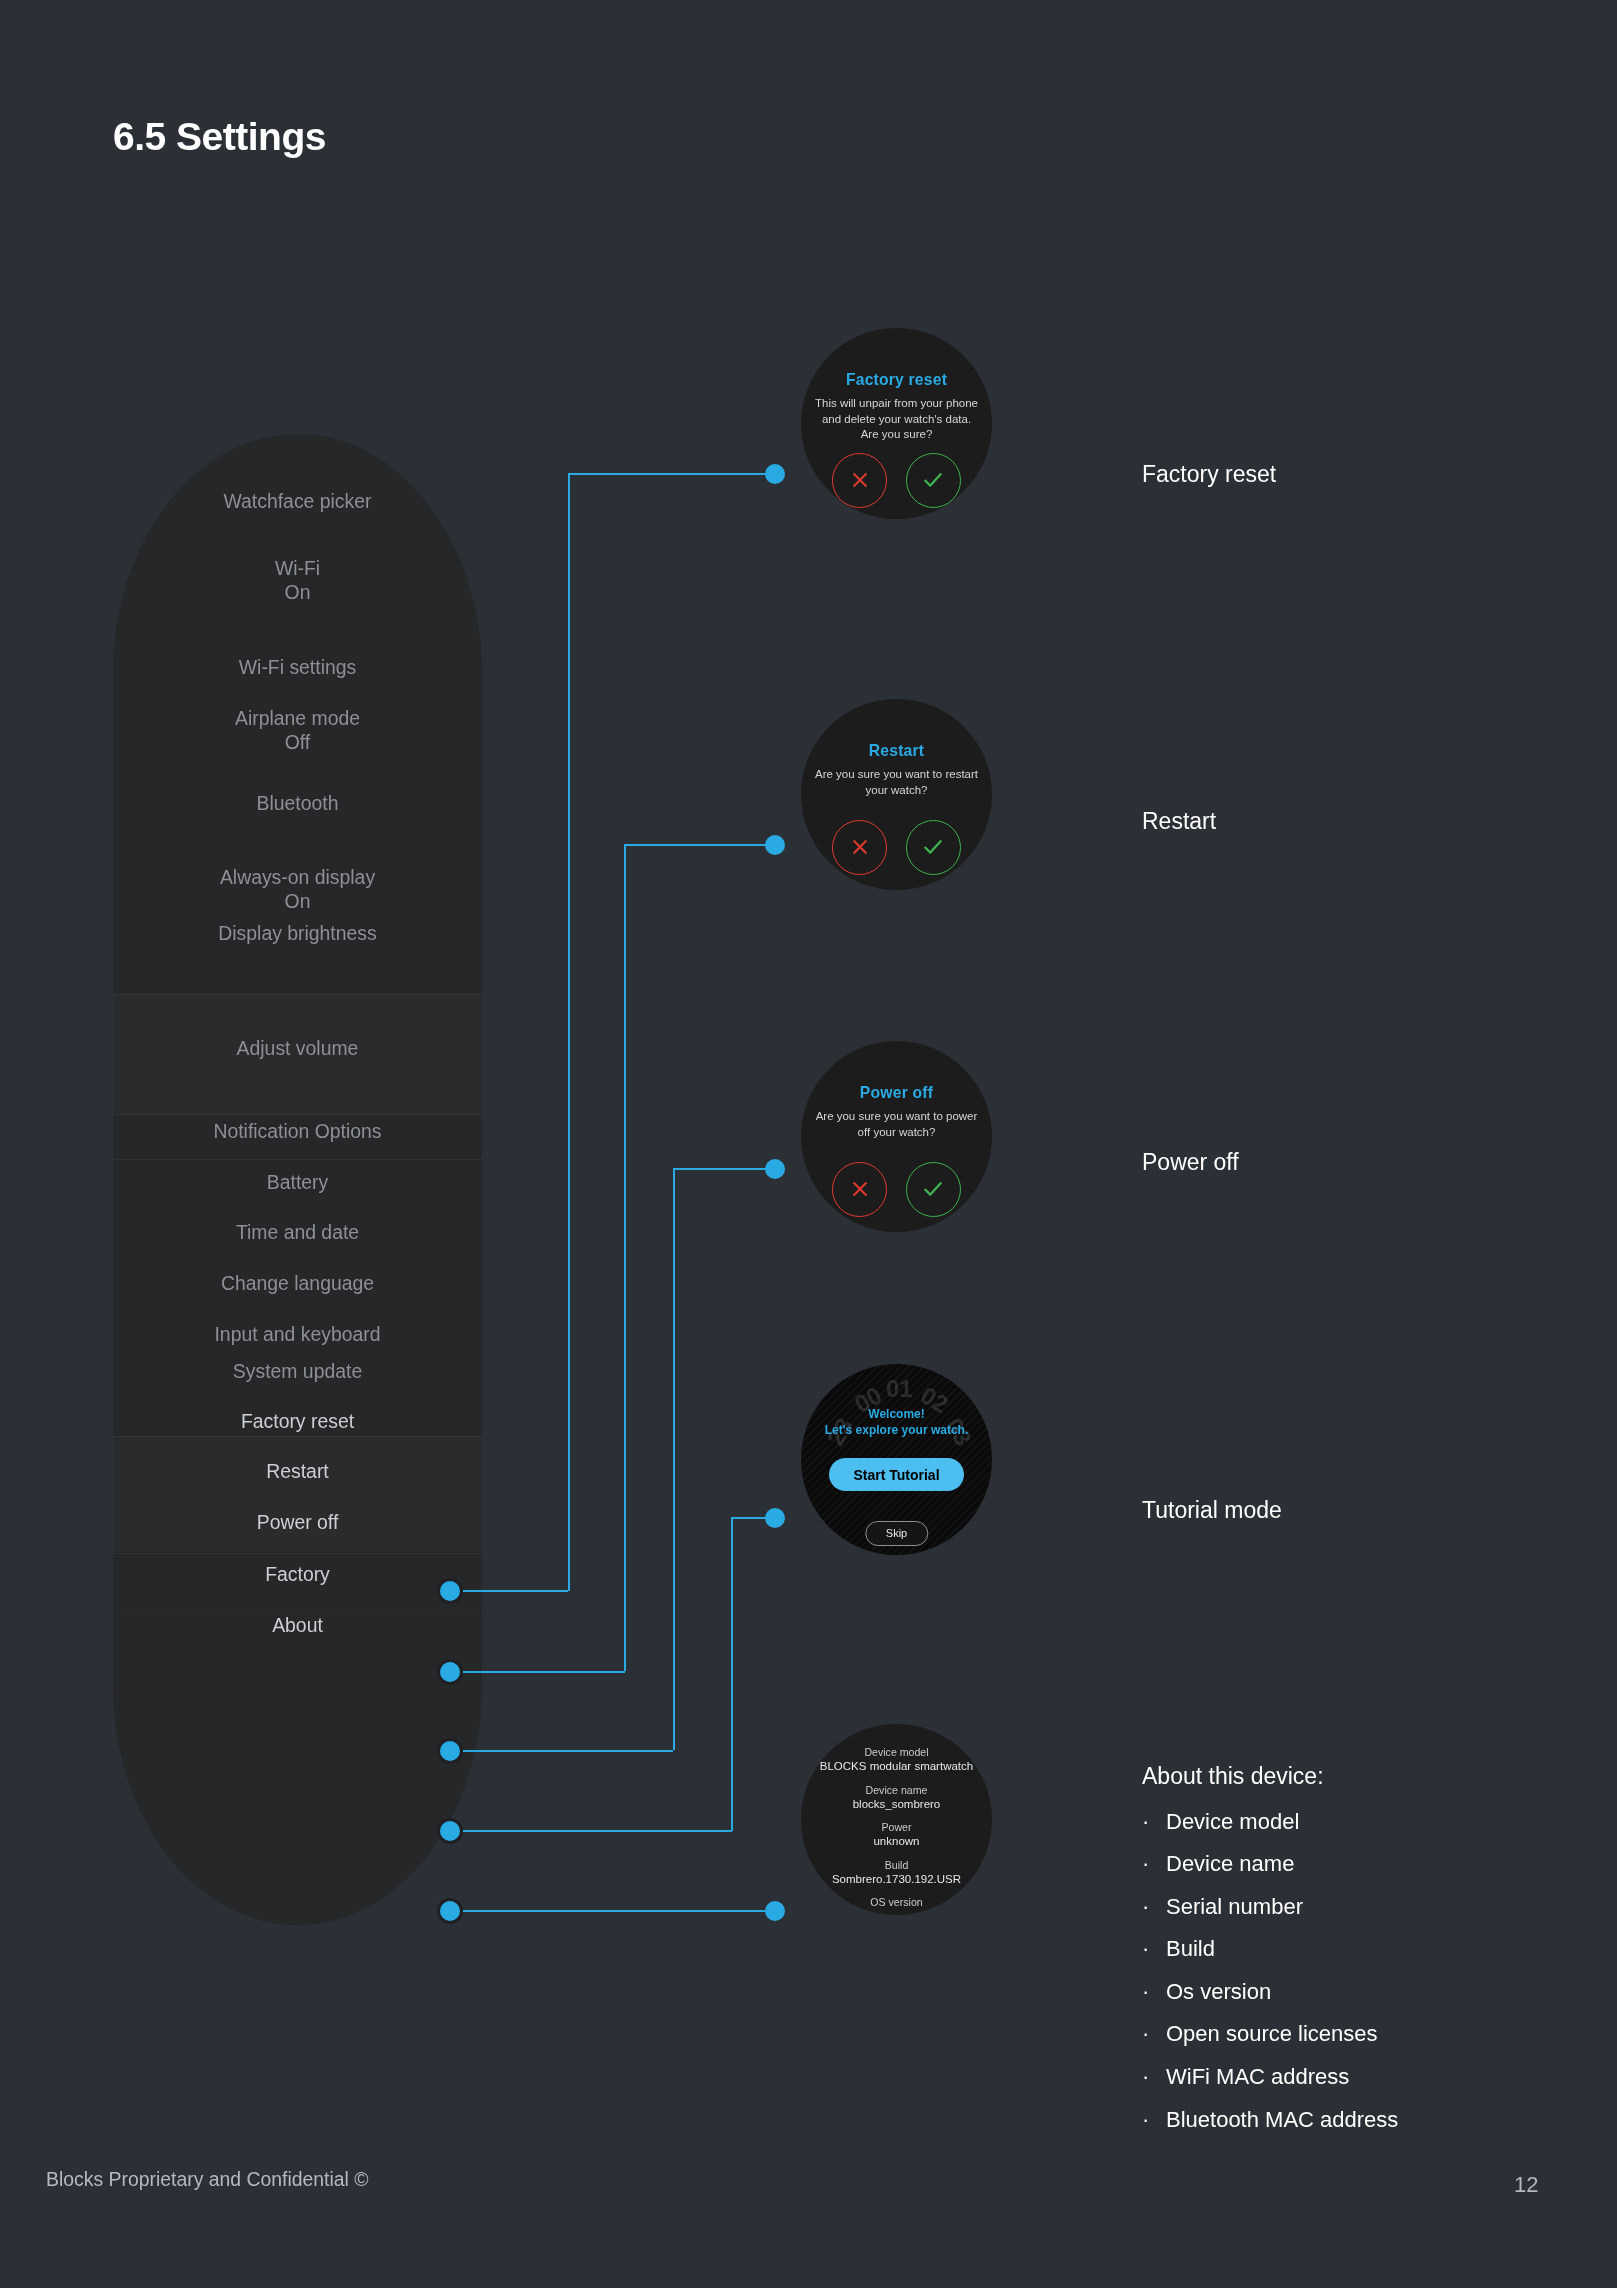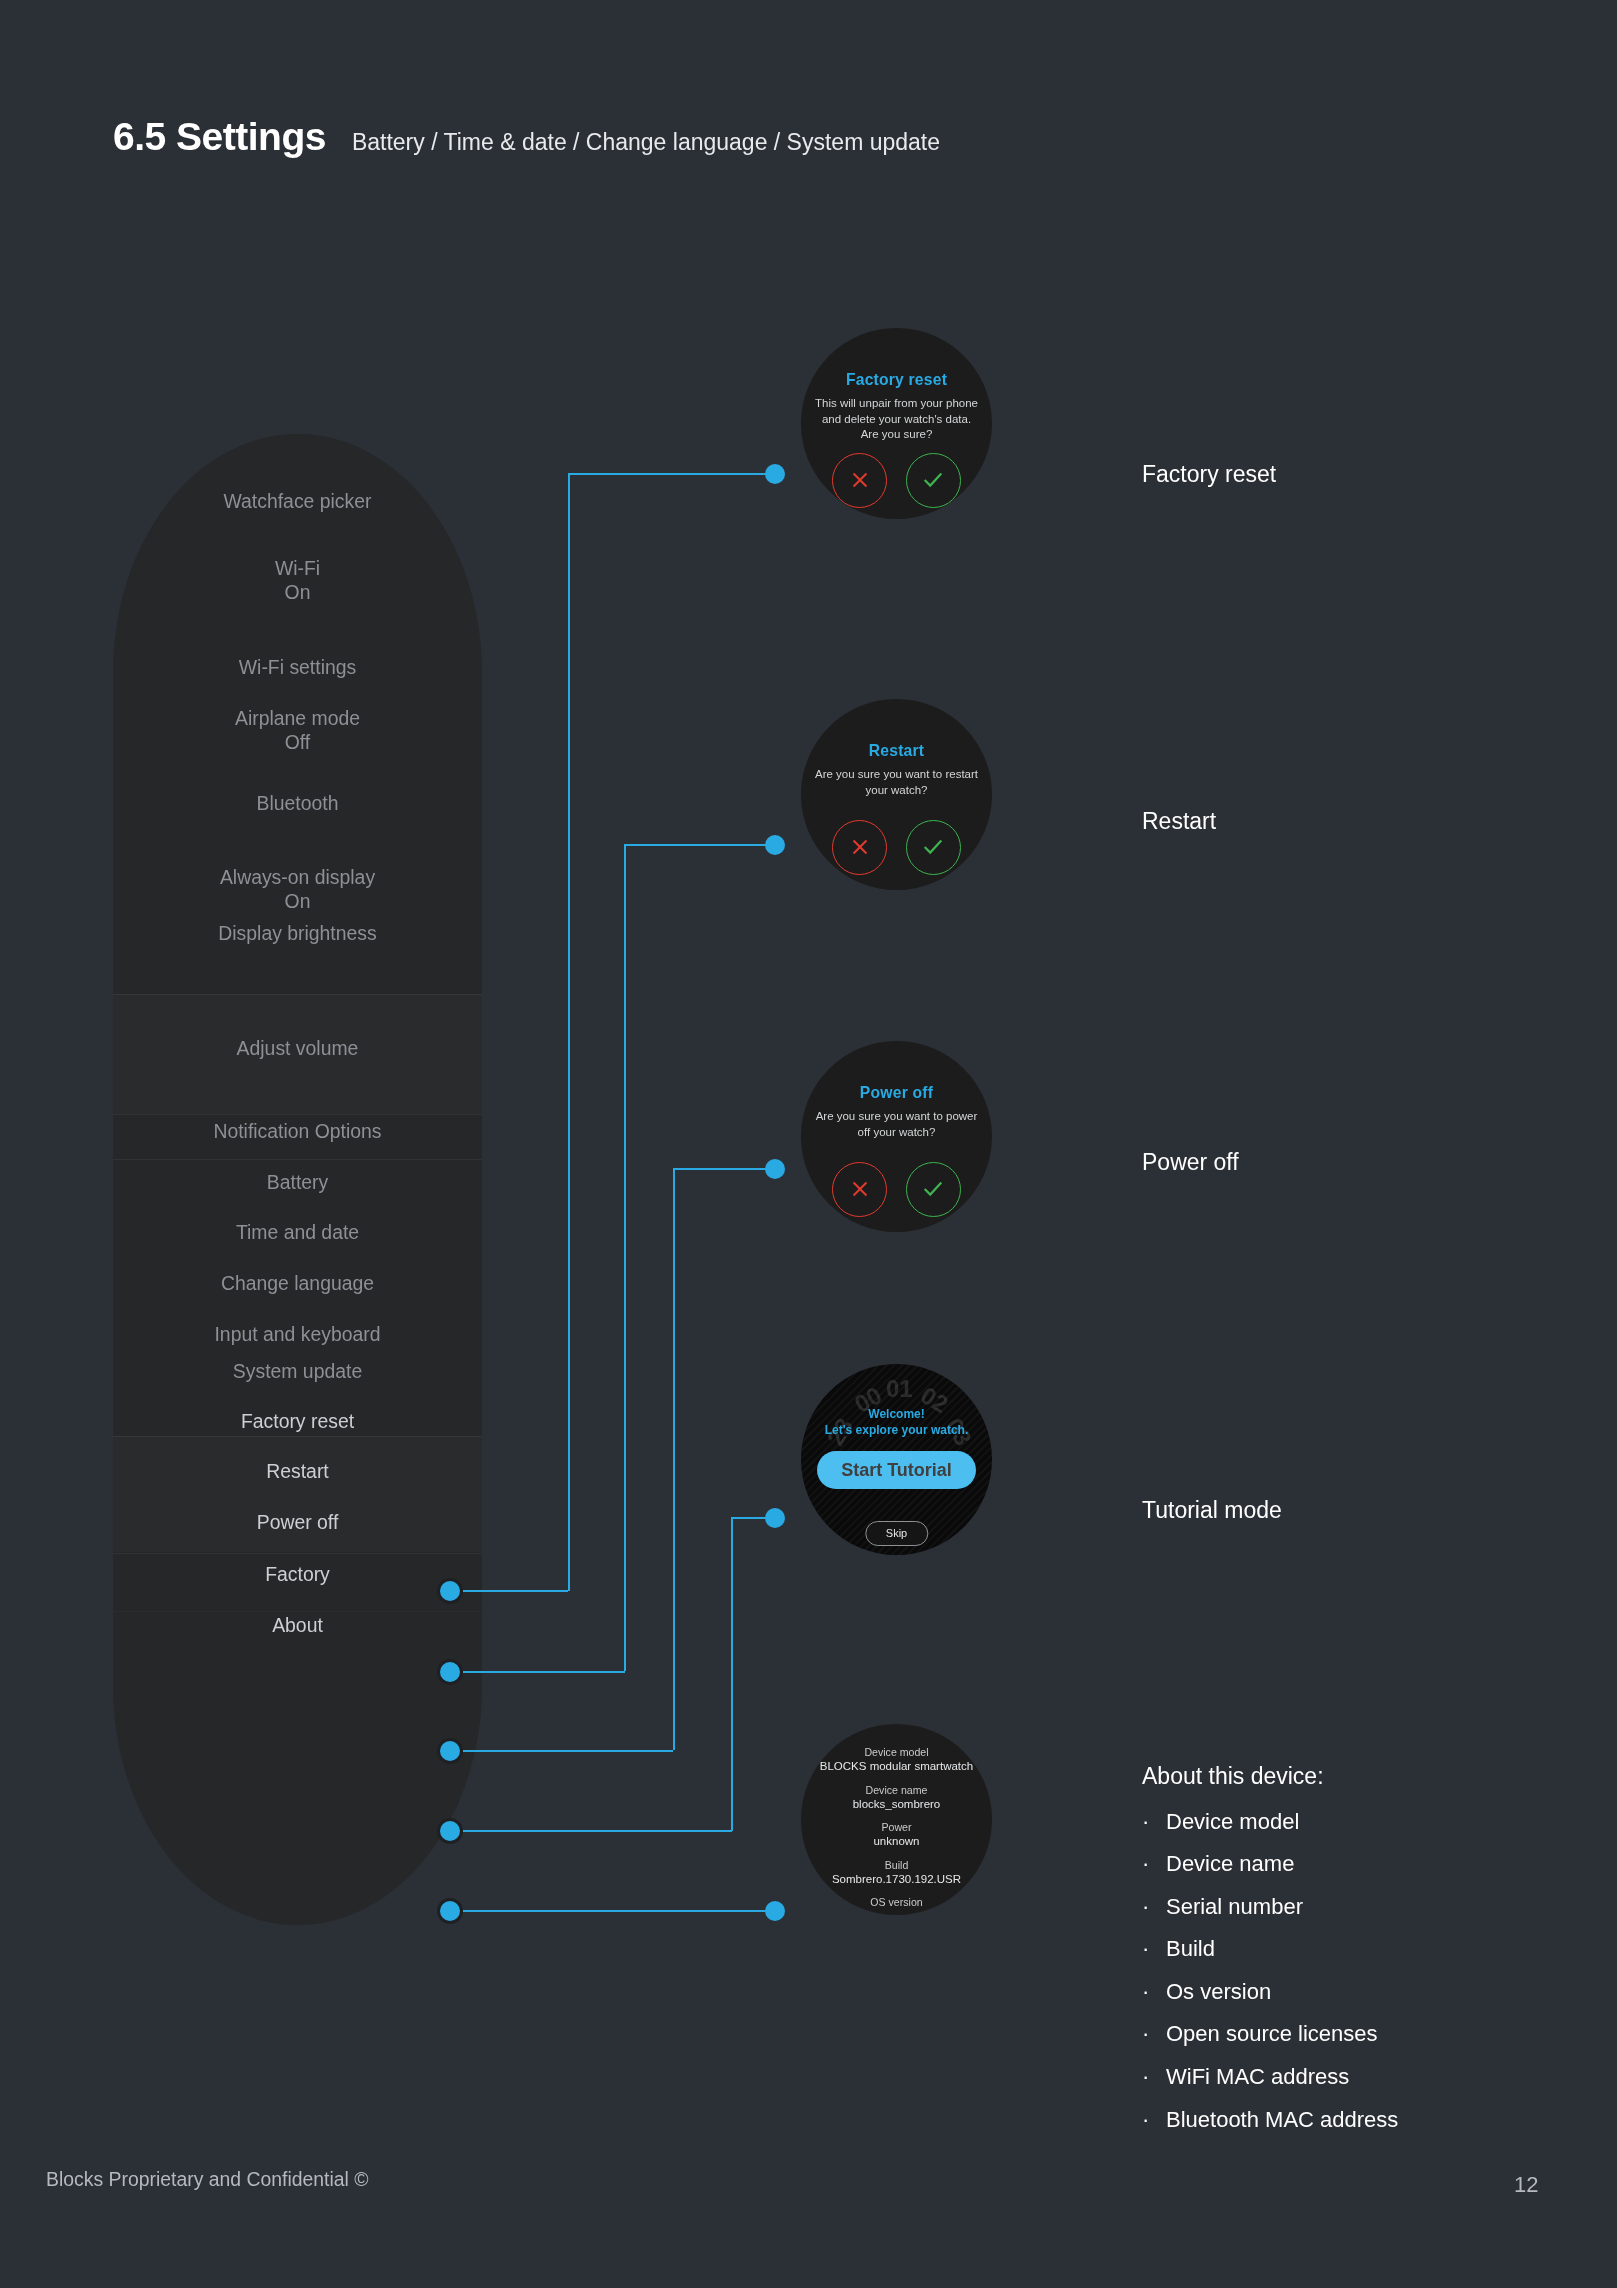--- a/index.html
+++ b/index.html
@@ -91,23 +91,23 @@
   }
   .tut-num {
     position:absolute; color:rgba(255,255,255,0.13);
     font-size:24px; font-weight:bold;
   }
   .tut-welcome {
     position:relative; color:#29aae3; font-weight:bold; font-size:12px;
     line-height:1.35; text-align:center; margin-top:42px; width:175px;
   }
   .tut-start {
-    position:relative; margin-top:13px;
-    background:#4dbef0; color:#404040; font-weight:bold;
-    font-size:18px; padding:8.3px 24px; border-radius:22px;
+    position:relative; margin-top:20px;
+    background:#4dbef0; color:#000000; font-weight:bold;
+    font-size:14px; padding:8.3px 24px; border-radius:22px;
     white-space:nowrap;
   }
   .tut-skip {
     position:absolute; bottom:9.2px; left:50%; transform:translateX(-50%);
     border:1.4px solid #8f9295; color:#e4e6e8; font-size:11px;
     padding:5.5px 20px; border-radius:16.6px; background:#151515;
   }
 
   
   #watch-about { justify-content:flex-start; padding-top:22px; }
@@ -139,21 +139,20 @@
     color:#b6b9bd; font-size:22px;
   }
 </style>
 </head>
 <body>
 
 <div id="page">
 
   <div id="header">
     <div id="page-title">6.5 Settings</div>
-    <div id="page-subtitle">Battery / Time &amp; date / Change language / System update</div>
   </div>
 
   <div id="settings-list">
 
     <div class="band" style="top:560px;height:120px;"></div>
     <div class="band" style="top:1002px;height:116px;"></div>
     <div class="band" style="top:1177px;height:0.9px;"></div>
 
     <div class="divider" style="top:560px;"></div>
     <div class="divider" style="top:680px;"></div>

